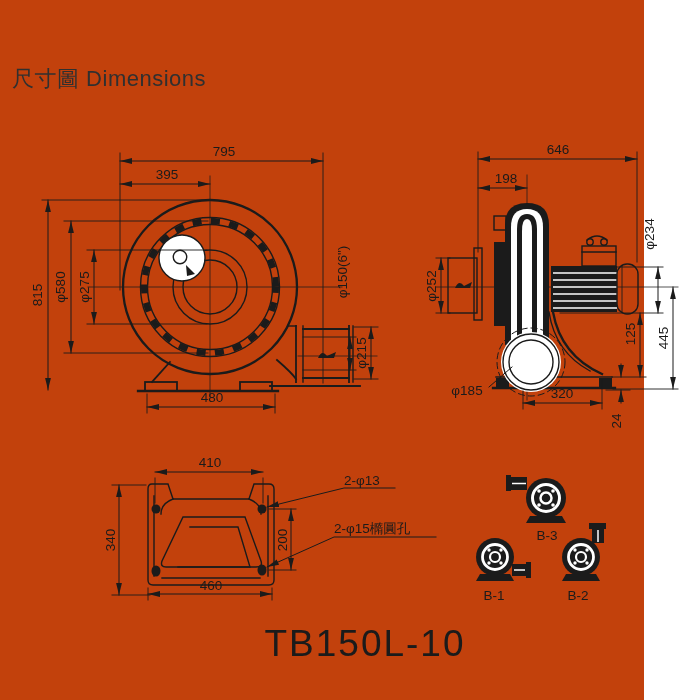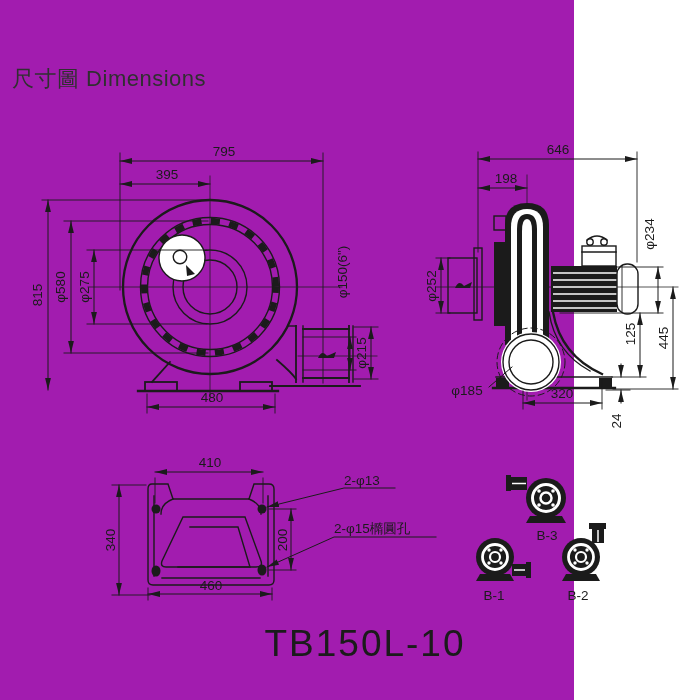--- a/index.html
+++ b/index.html
@@ -1,16 +1,16 @@
 <!DOCTYPE html>
 <html><head>
 <meta charset="utf-8">
 <style>
   html,body { margin:0; padding:0; background:#ffffff; }
-  .stage { width:574px; height:700px; position:relative; background:#a21caf; }
+  .stage { width:644px; height:700px; position:relative; background:#c2410c; }
   svg { display:block; }
   .ink  { stroke:#1b1b1b; fill:none; stroke-width:1.4; stroke-linecap:square; }
   .thk  { stroke-width:2.3; }
   .med  { stroke-width:1.8; }
   .thin { stroke-width:0.9; }
   .cl   { stroke-width:0.75; }
   .dim  { stroke-width:1; }
   .dash { stroke-dasharray:6 4; stroke-width:1; }
   .ticks{ stroke-dasharray:3 15.5; stroke-width:6; }
   .blk  { fill:#1b1b1b; stroke:none; }

